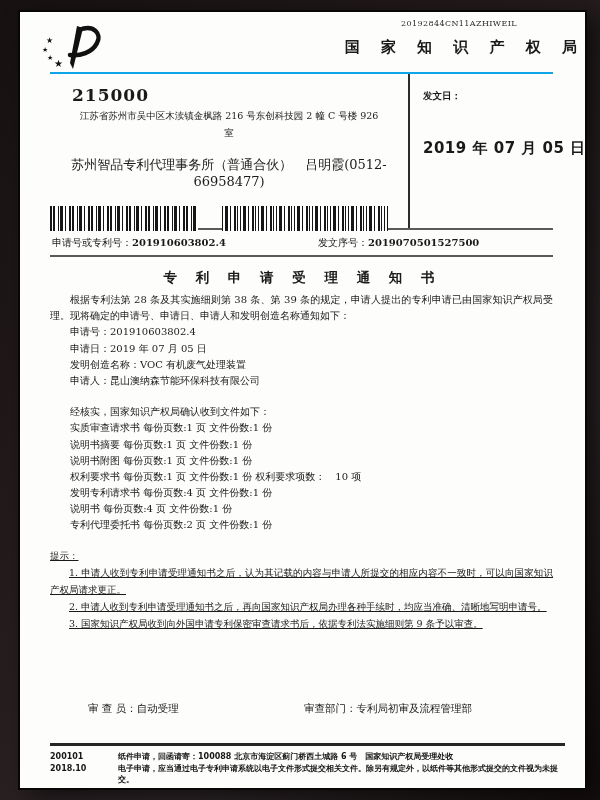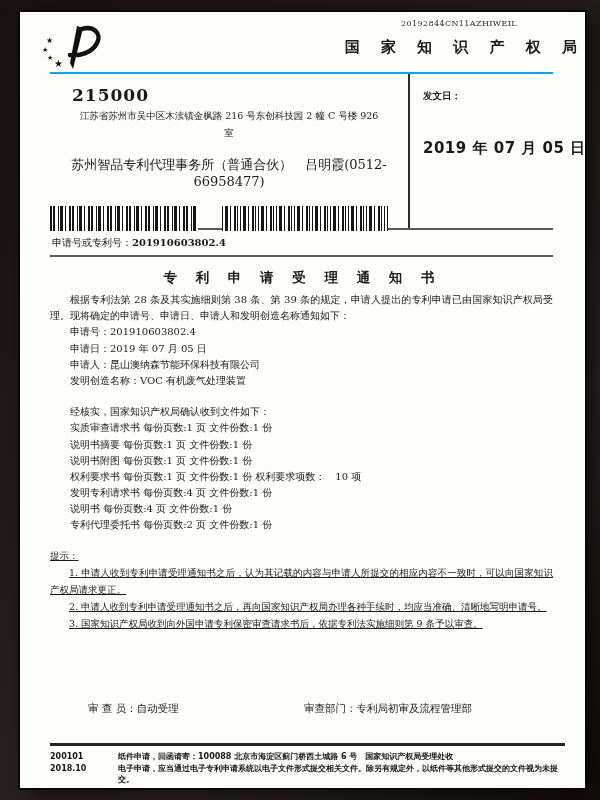--- a/index.html
+++ b/index.html
@@ -112,30 +112,33 @@
     <div class="info-right">
       <div class="dispatch-label">发文日：</div>
       <div class="dispatch-date">2019 年 07 月 05 日</div>
     </div>
   </div>
 
   <div class="numbers">
     <span class="num-left">
       <span>申请号或专利号：</span><span class="val">201910603802.4</span>
     </span>
+    <span class="num-right">
+      <span>发文序号：</span><span class="val">2019070501527500</span>
+    </span>
   </div>
 
   <div class="notice-title">专 利 申 请 受 理 通 知 书</div>
 
   <div class="body-text">
     <div class="para">根据专利法第 28 条及其实施细则第 38 条、第 39 条的规定，申请人提出的专利申请已由国家知识产权局受理。现将确定的申请号、申请日、申请人和发明创造名称通知如下：</div>
     <div class="fline">申请号：201910603802.4</div>
     <div class="fline">申请日：2019 年 07 月 05 日</div>
+    <div class="fline">发明创造名称：VOC 有机废气处理装置</div>
     <div class="fline">申请人：昆山澳纳森节能环保科技有限公司</div>
-    <div class="fline">发明创造名称：VOC 有机废气处理装置</div>
     <div class="gap"></div>
     <div class="fline">经核实，国家知识产权局确认收到文件如下：</div>
     <div class="fline">实质审查请求书 每份页数:1 页 文件份数:1 份</div>
     <div class="fline">说明书摘要 每份页数:1 页 文件份数:1 份</div>
     <div class="fline">说明书附图 每份页数:1 页 文件份数:1 份</div>
     <div class="fline">权利要求书 每份页数:1 页 文件份数:1 份 权利要求项数：　10 项</div>
     <div class="fline">发明专利请求书 每份页数:4 页 文件份数:1 份</div>
     <div class="fline">说明书 每份页数:4 页 文件份数:1 份</div>
     <div class="fline">专利代理委托书 每份页数:2 页 文件份数:1 份</div>
   </div>

